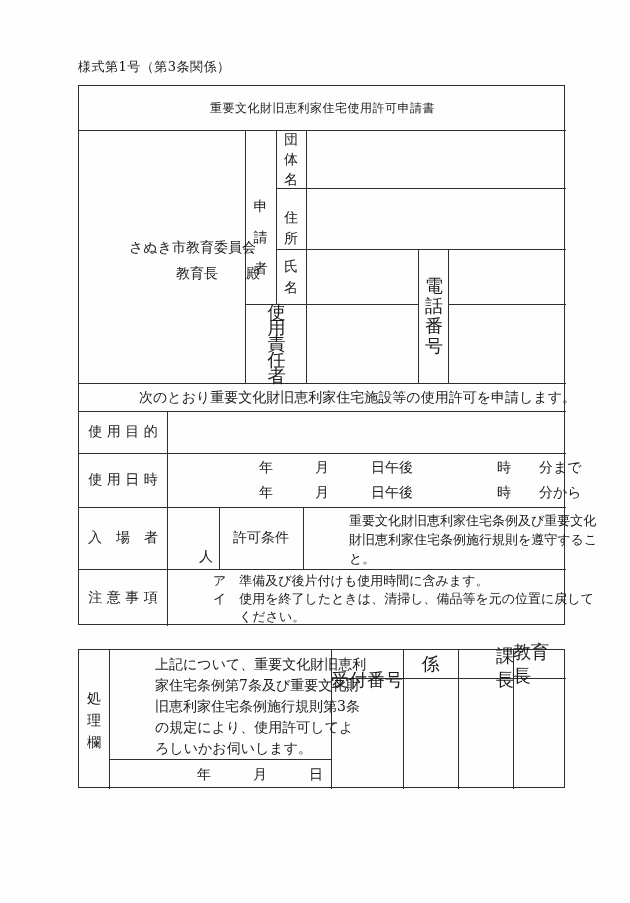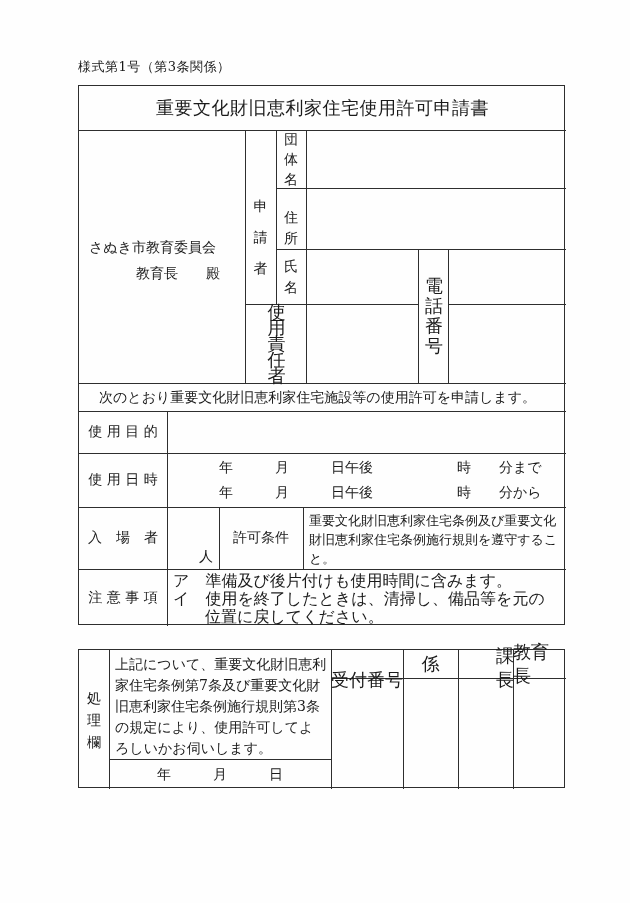--- a/index.html
+++ b/index.html
@@ -6,35 +6,35 @@
   .page {
     position:relative; width:630px; height:903px; margin:0 auto;
     background:#fefefe; color:#1a1a1a;
     font-family:"DejaVu Serif","Liberation Serif",serif;
     font-size:14px; overflow:hidden;
   }
   .tbl { position:absolute; border:1px solid #2e2e2e; box-sizing:border-box; }
   .hl  { position:absolute; height:1px; background:#2e2e2e; }
   .vl  { position:absolute; width:1px;  background:#2e2e2e; }
   .cell { position:absolute; display:flex; align-items:center; justify-content:center; box-sizing:border-box; }
-  .blk  { position:absolute; box-sizing:border-box; }
+  .blk  { position:absolute; box-sizing:border-box;margin-left:40px; }
   .vtext { width:16px; word-break:break-all; overflow-wrap:anywhere; text-align:center; }
   .lh31 { line-height:31px;margin-top:40px; }
   .lh22 { line-height:22px; }
   .lh21 { line-height:21px; }
   .lh20 { line-height:20px; }
   .lh16 { line-height:16px; }
   .f13  { font-size:18px; }
   .top-label { position:absolute; left:78px; top:58px; font-size:13px; letter-spacing:0.5px; }
-  .title-cell { font-size:18px; letter-spacing:0.5px; }
+  .title-cell { font-size:12px; letter-spacing:0.5px; }
   .addressee { line-height:26px; }
   .addressee .l2 { padding-left:47px; }
   .intro { line-height:28px; padding-left:20px; }
   .dtline { line-height:25px; white-space:pre; }
-  .hang { padding-left:2em; text-indent:-2em; line-height:18px; font-size:16px; }
+  .hang { padding-left:2em; text-indent:-2em; line-height:18px; font-size:13px; }
   .cond { font-size:13px; line-height:19px; }
   .desc { line-height:21px; }
   .unit-cell { align-items:flex-end; justify-content:flex-end; padding:0 6px 3px 0; }
   .datec { text-align:center; line-height:30px; }
 </style>
 </head>
 <body>
 
 <div class="page">
 

